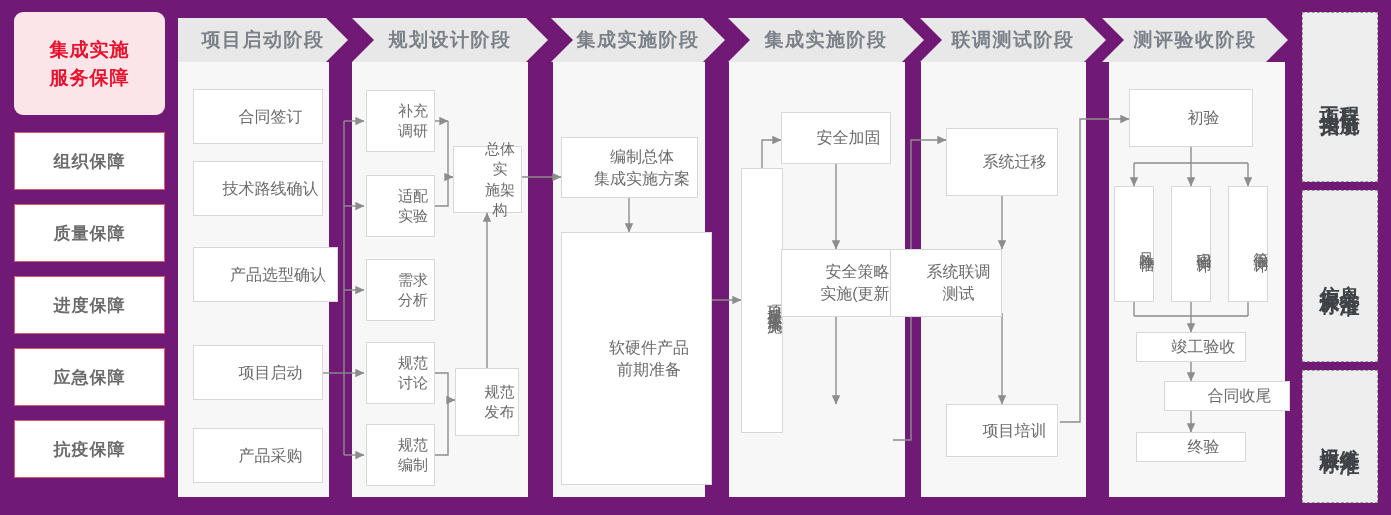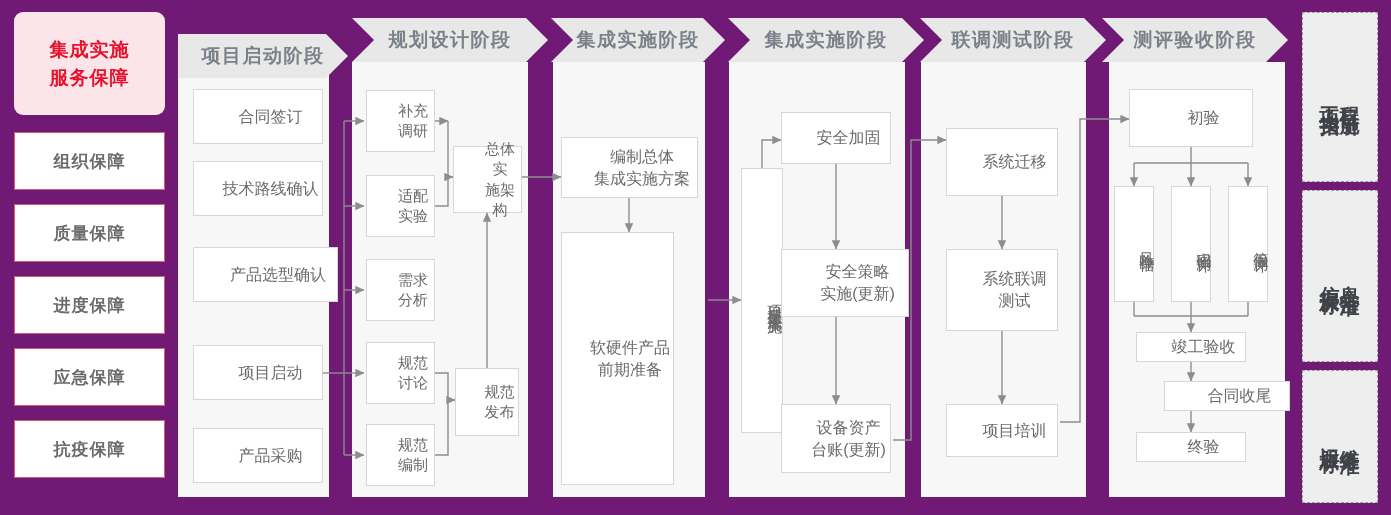--- a/index.html
+++ b/index.html
@@ -57,21 +57,20 @@
     background:#e8e8e8;
     color:#7b8189;
     font-weight:bold;
     font-size:19px;
     letter-spacing:1.5px;
     display:flex;align-items:center;justify-content:center;
     z-index:3;
   }
   .col-head.chev{
     clip-path:polygon(0 0, calc(100% - 22px) 0, 100% 50%, calc(100% - 22px) 100%, 0 100%);
-    margin-top:16px;
   }
   .col-head.chev-both{
     clip-path:polygon(0 0, calc(100% - 22px) 0, 100% 50%, calc(100% - 22px) 100%, 0 100%, 22px 50%);
   }
   
   .node{
     position:absolute;
     background:#ffffff;
     border:1px solid #d7d7d7;
     color:#6b6b6b;
@@ -232,35 +231,32 @@
   <div class="node small" style="left:453px;top:146px;width:69px;height:67px">
     <span><span>总体实</span><br><span>施架构</span></span>
   </div>
   <div class="node small" style="left:455px;top:368px;width:64px;height:68px">
     <span><span>规范</span><br><span>发布</span></span>
   </div>
 
   <div class="node" style="left:561px;top:137px;width:137px;height:61px">
     <span><span>编制总体</span><br><span>集成实施方案</span></span>
   </div>
-  <div class="node" style="left:561px;top:232px;width:113px;height:253px">
+  <div class="node" style="left:561px;top:232px;width:151px;height:253px">
     <span><span>软硬件产品</span><br><span>前期准备</span></span>
   </div>
 
   <div class="node vert small" style="left:741px;top:168px;width:42px;height:265px">项目整体集成实施</div>
   <div class="node" style="left:781px;top:112px;width:110px;height:52px">安全加固</div>
   <div class="node" style="left:781px;top:249px;width:128px;height:68px">
     <span><span>安全策略</span><br><span>实施(更新)</span></span>
   </div>
-  <div class="node" style="left:781px;top:404px;width:110px;height:69px">
-    <span><span>设备资产</span><br><span>台账(更新)</span></span>
-  </div>
 
   <div class="node" style="left:946px;top:128px;width:112px;height:68px">系统迁移</div>
-  <div class="node" style="left:946px;top:249px;width:112px;height:82px">
+  <div class="node" style="left:890px;top:249px;width:112px;height:68px">
     <span><span>系统联调</span><br><span>测试</span></span>
   </div>
   <div class="node" style="left:946px;top:404px;width:112px;height:53px">项目培训</div>
 
   <div class="node" style="left:1129px;top:89px;width:124px;height:58px">初验</div>
   <div class="node vert small" style="left:1114px;top:186px;width:40px;height:116px">风险评估</div>
   <div class="node vert small" style="left:1171px;top:186px;width:40px;height:116px">密码测评</div>
   <div class="node vert small" style="left:1228px;top:186px;width:40px;height:116px">等保测评</div>
   <div class="node" style="left:1136px;top:332px;width:110px;height:30px">竣工验收</div>
   <div class="node" style="left:1164px;top:381px;width:126px;height:30px">合同收尾</div>

